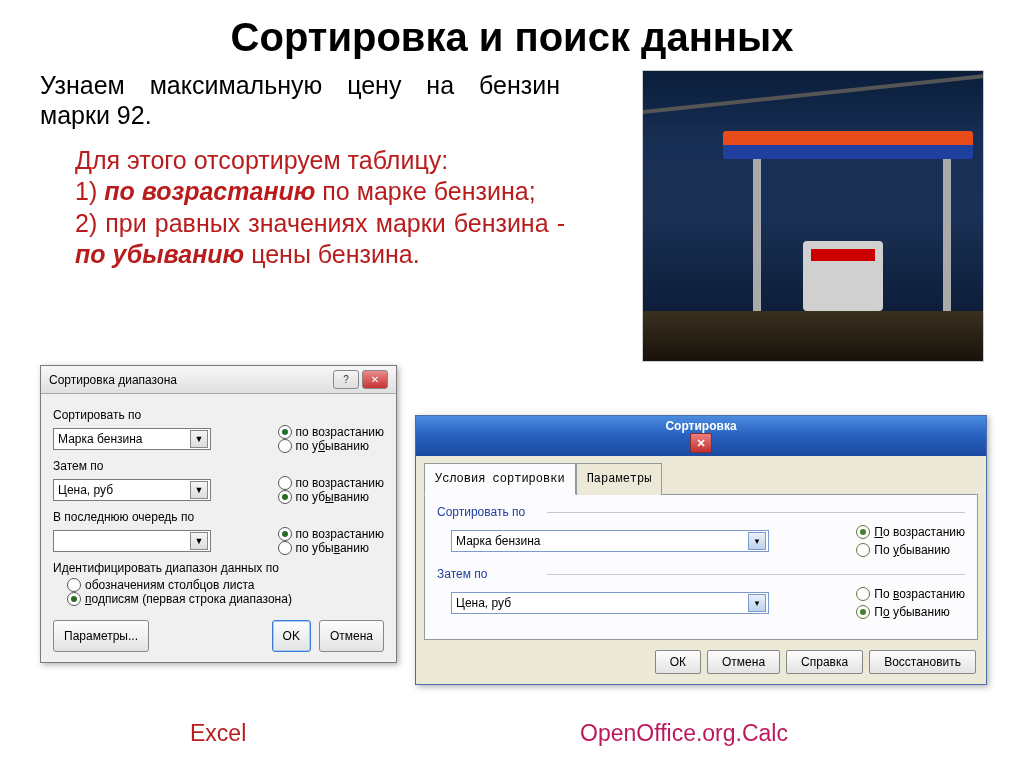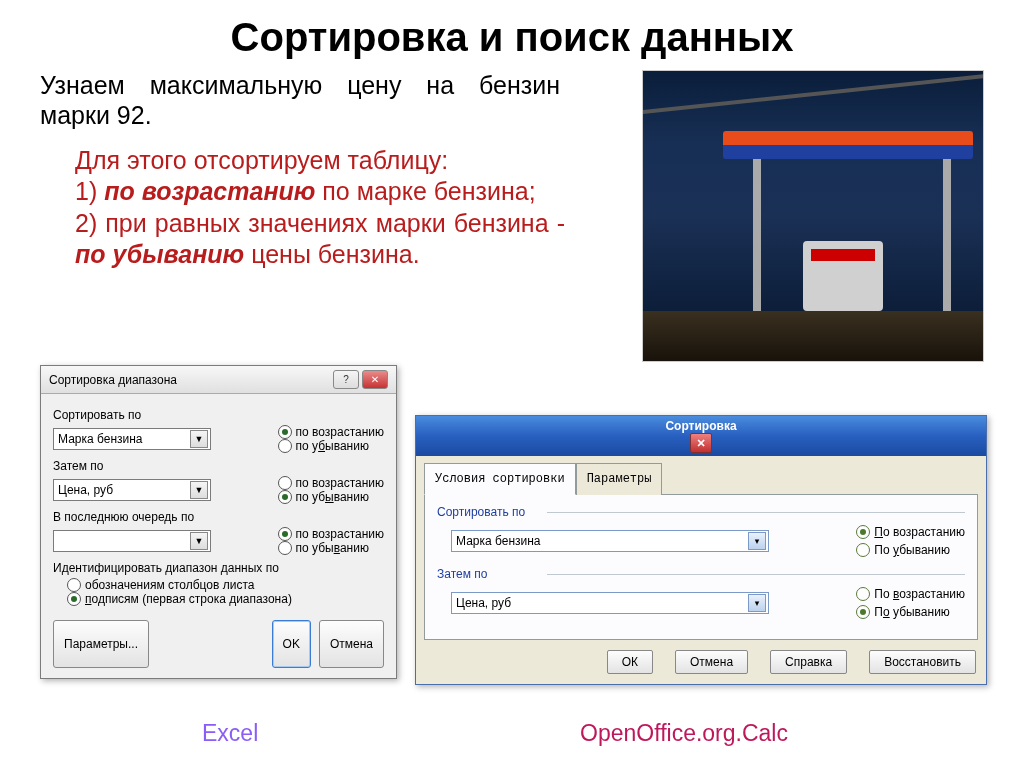--- a/index.html
+++ b/index.html
@@ -129,21 +129,21 @@
   }
   .radio-col { display:flex; flex-direction:column; gap:0px; margin-left:auto; }
   .radio-row { display:flex; align-items:center; gap:4px; font-size:12px; }
   .radio {
     width:12px; height:12px; border-radius:50%; border:1px solid #555; background:#fff;
     display:inline-flex; align-items:center; justify-content:center;
   }
   .radio.checked::after { content:""; width:6px; height:6px; border-radius:50%; background:#2a6b2a; }
   .excel-buttons { display:flex; gap:8px; padding:6px 12px 10px; }
   .btn {
-    height:22px; padding:12px 10px; background:linear-gradient(180deg,#fdfdfd,#e3e3e3);
+    height:22px; padding:4px 10px; background:linear-gradient(180deg,#fdfdfd,#e3e3e3);
     border:1px solid #888; border-radius:3px; font-size:12px; display:flex; align-items:center;
   }
   .btn.primary { border:1px solid #3a7bd5; box-shadow:0 0 0 1px #a7caf0 inset; font-weight:normal; }
 
   
   .oo-dialog {
     position: absolute;
     left: 415px;
     top: 415px;
     width: 570px;
@@ -186,28 +186,28 @@
     width:16px; height:16px; background:linear-gradient(180deg,#eaf1fb,#bcd2ee);
     border:1px solid #7b9ac7; display:flex; align-items:center; justify-content:center; font-size:9px;
   }
   .oo-radios { display:flex; flex-direction:column; gap:4px; margin-left:auto; }
   .oo-radio { display:flex; align-items:center; gap:4px; }
   .oo-radio .circ {
     width:12px; height:12px; border-radius:50%; border:1px solid #5a7a3a; background:#fff;
     display:inline-flex; align-items:center; justify-content:center;
   }
   .oo-radio .circ.checked::after { content:""; width:6px; height:6px; border-radius:50%; background:#4a7a2a; }
-  .oo-buttons { display:flex; gap:22px; justify-content:flex-end; padding:4px 10px 10px; }
+  .oo-buttons { display:flex; gap:6px; justify-content:flex-end; padding:4px 10px 10px; }
   .oo-btn {
     height:22px; padding:0 14px; background:linear-gradient(180deg,#fdfdfd,#e3e3e3);
     border:1px solid #888; border-radius:2px; font-size:12px; display:flex; align-items:center;
   }
 
   .caption-excel {
-    position:absolute; left: 202px; top: 720px; font-size:23px; color:#8b5cf6;text-align:center;
+    position:absolute; left: 190px; top: 720px; font-size:23px; color:#b91c1c;text-align:center;
   }
   .caption-oo {
     position:absolute; left: 580px; top: 720px; font-size:23px; color:#be185d;
   }
   .underline-acc { text-decoration: underline; }
 </style>
 </head>
 <body>
 
 <div class="slide">

